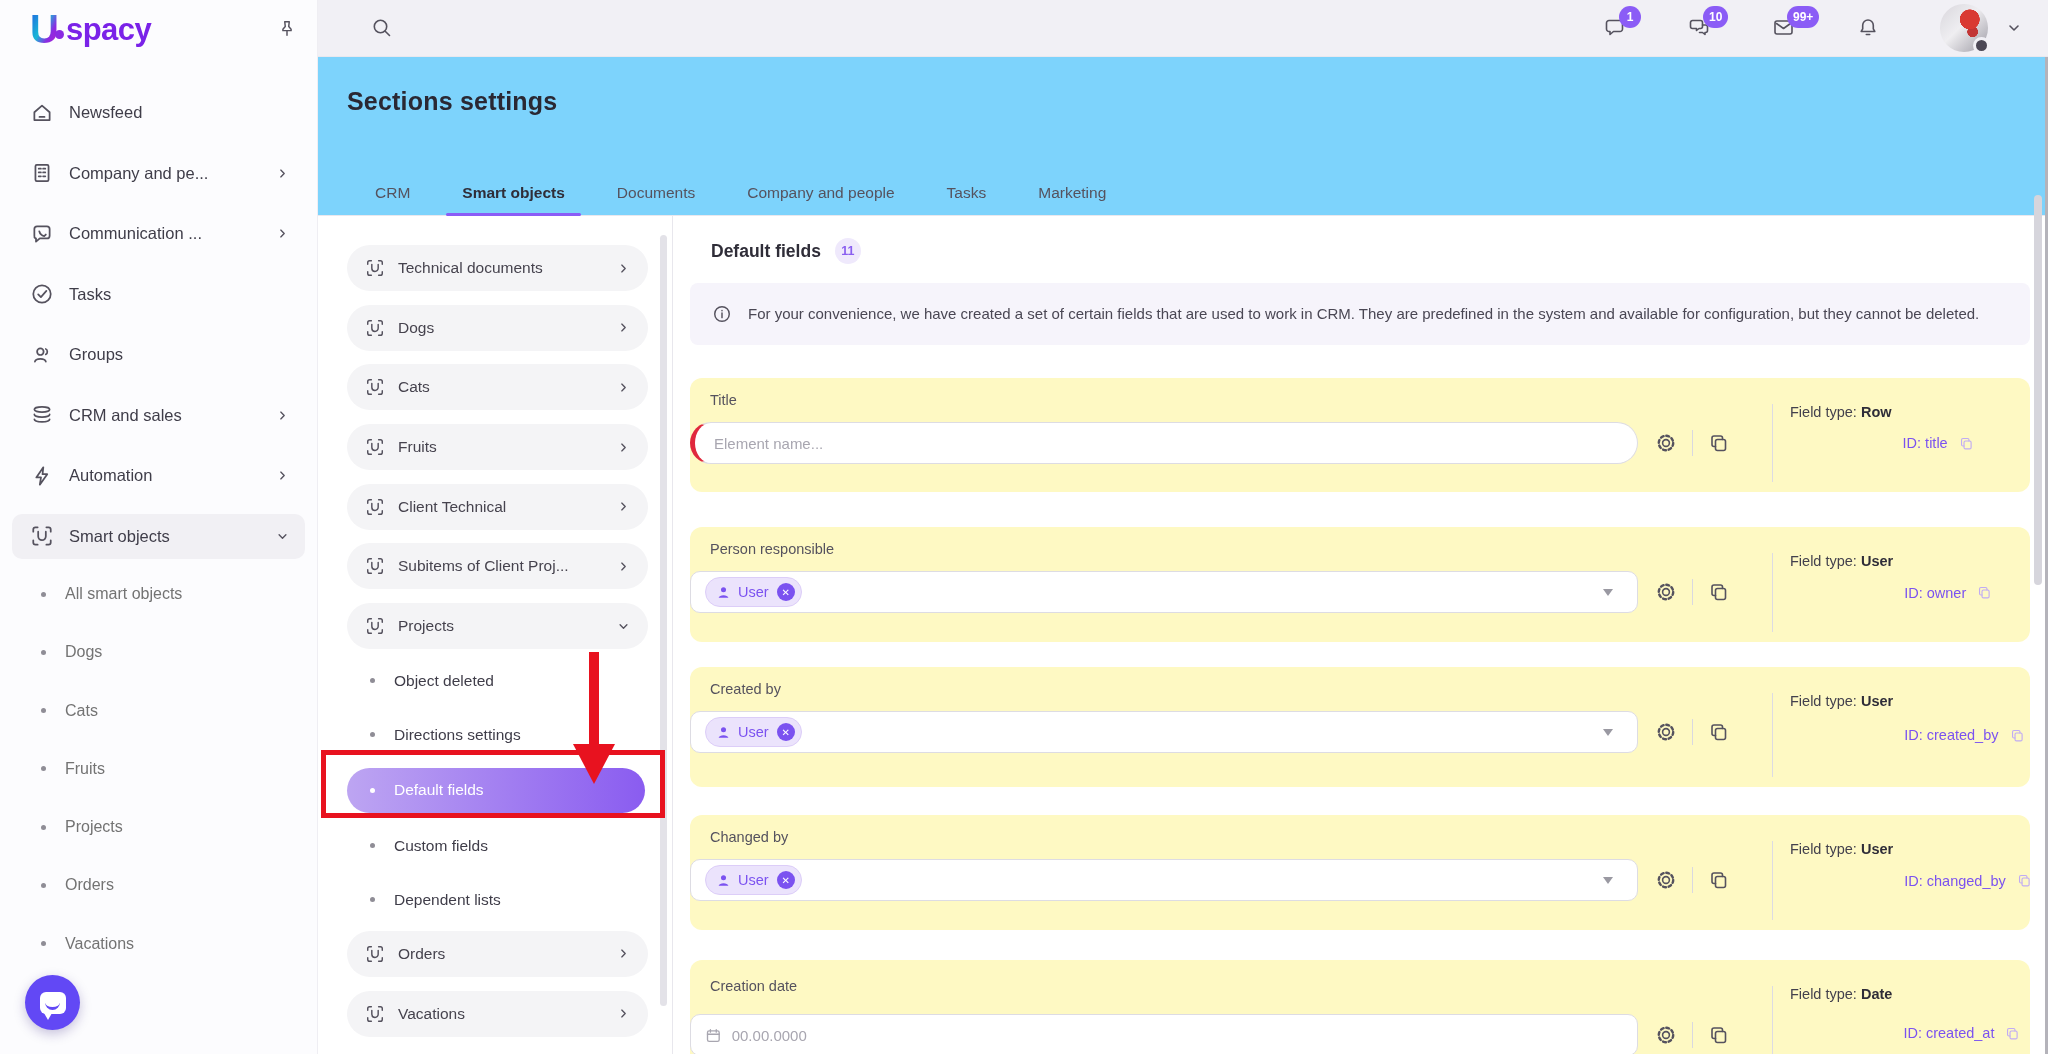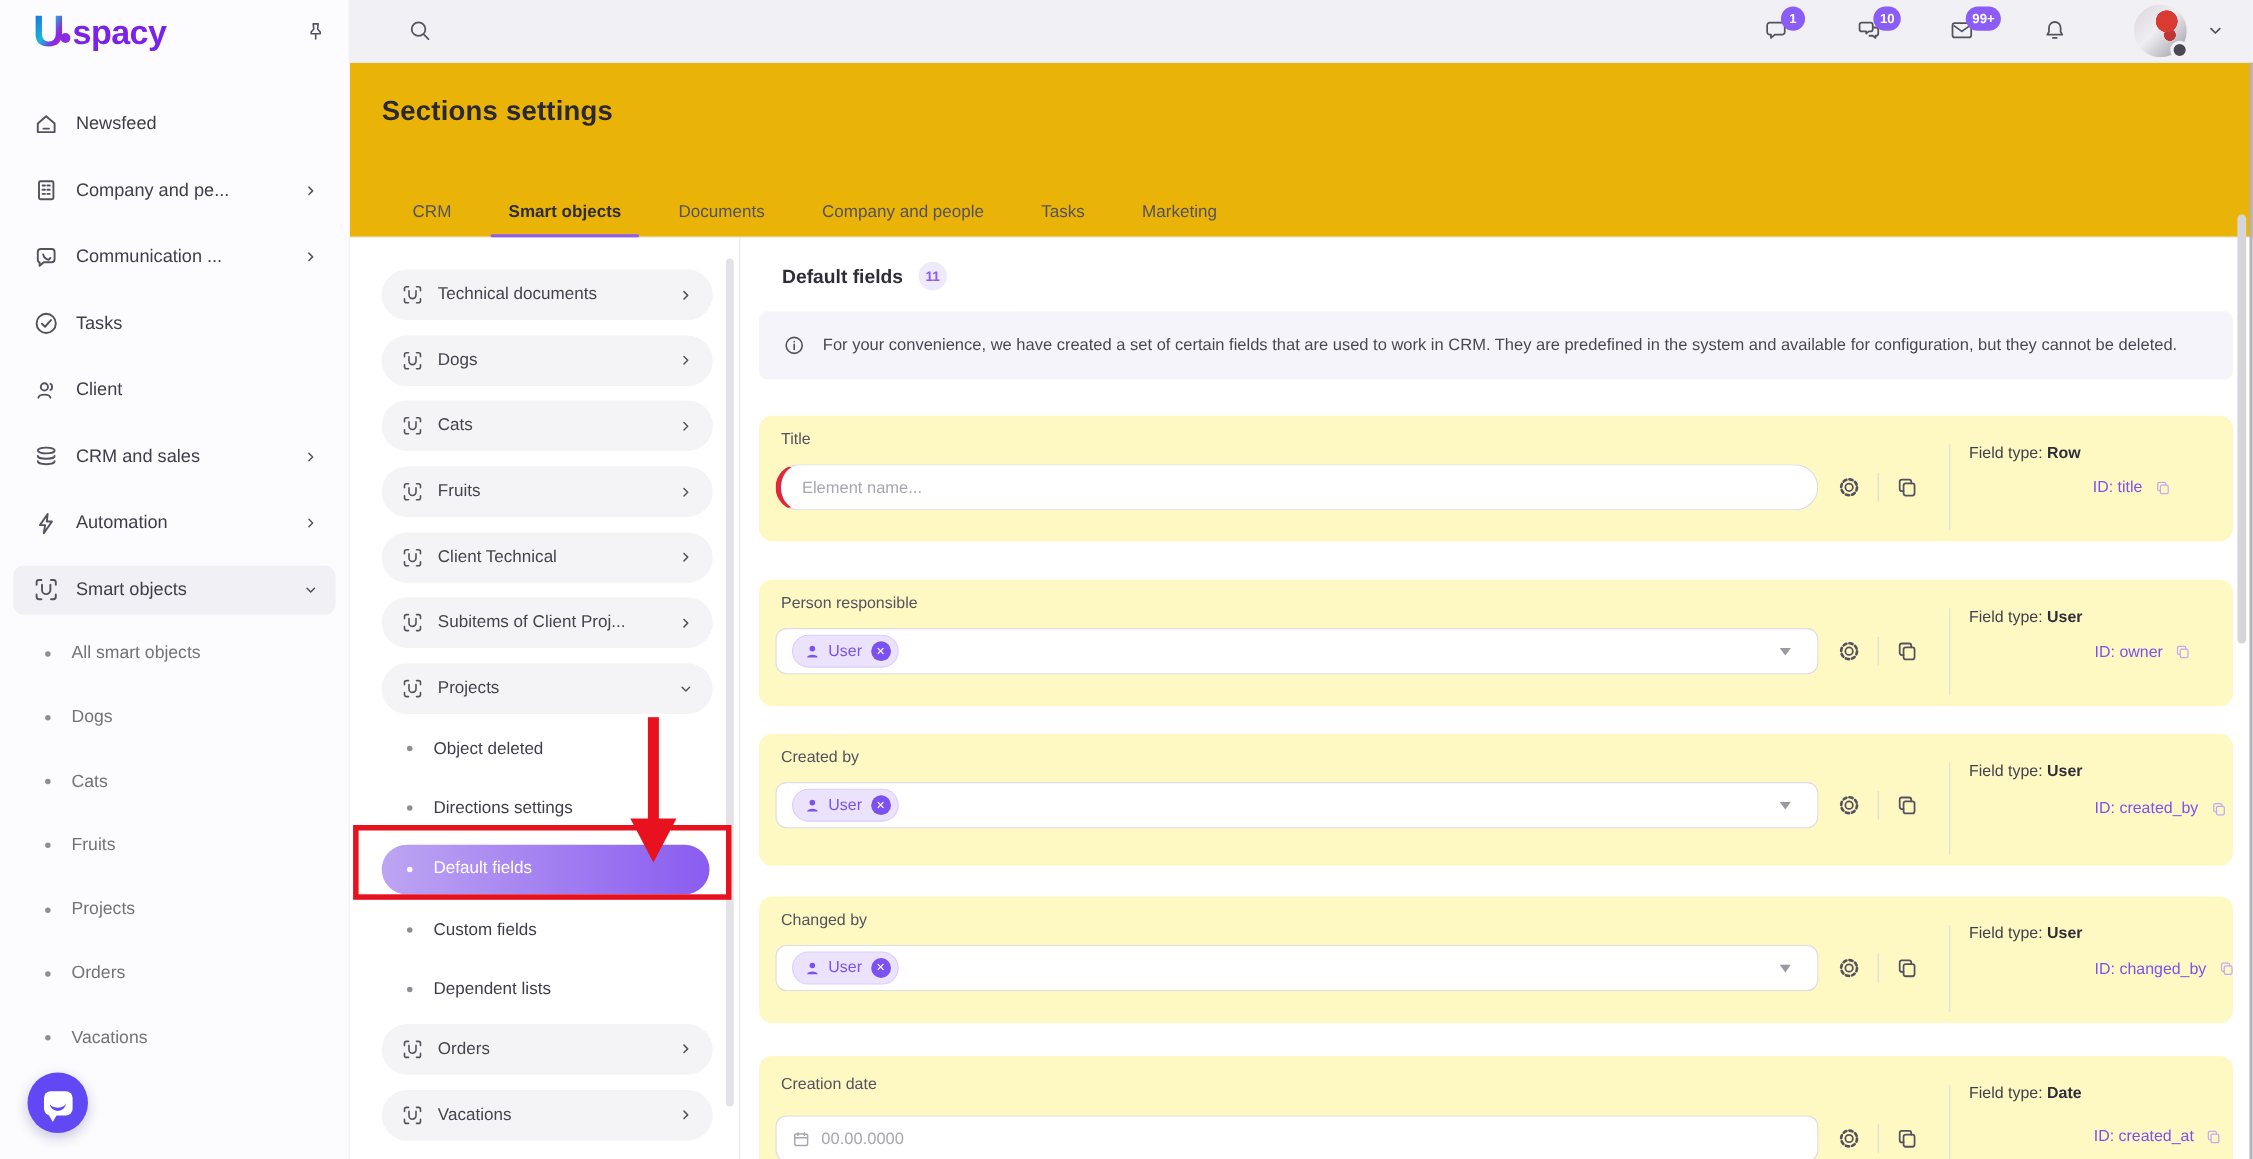--- a/index.html
+++ b/index.html
@@ -57,21 +57,21 @@
       radial-gradient(circle at 62% 32%, #d93a33 0 22%, transparent 23%),
       radial-gradient(circle at 68% 58%, #c23535 0 12%, transparent 13%),
       linear-gradient(135deg,#d8d6dc 0%,#efeef1 45%,#9c9aa3 100%);
     cursor:pointer; }
   .status-dot { position:absolute; right:-2px; bottom:-2px; width:17px; height:17px;
     border-radius:50%; background:#4b4754; border:3px solid #f1f0f5; }
   .tb-chev { cursor:pointer; }
 
   
   .content-header { position:absolute; left:318px; top:57px; width:1730px; height:159px;
-    background:#eab308; border-bottom:1px solid #e9e8ee; }
+    background:#7dd3fc; border-bottom:1px solid #e9e8ee; }
   .page-title { position:absolute; left:29px; top:30px; font-size:25px; font-weight:bold;
     color:#2a2833; letter-spacing:.2px; }
   .tabs { position:absolute; left:57px; bottom:0; display:flex; gap:52px; height:44px; }
   .tab { position:relative; display:flex; align-items:center; font-size:15.5px;
     color:#55525e; cursor:pointer; white-space:nowrap; }
   .tab.active { color:#2f2d38; font-weight:bold; }
   .tab.active::after { content:""; position:absolute; left:-16px; right:-16px; bottom:-1px;
     height:3px; border-radius:2px; background:#8b5cf6; }
 
   
@@ -103,21 +103,21 @@
     background:#efe9fc; color:#8a5ff0; font-size:12.5px; font-weight:bold;
     display:flex; align-items:center; justify-content:center; }
   .info-box { position:absolute; left:16px; top:67px; width:1340px; height:62px;
     background:#f6f4fb; border-radius:8px; display:flex; align-items:center;
     padding:0 40px 0 22px; }
   .info-box .txt { margin-left:16px; font-size:15px; line-height:1.35; color:#4a4754; }
 
   .fieldcard { position:absolute; left:16px; width:1340px; background:#fef9c3;
     border-radius:12px; }
   .f-label { position:absolute; left:20px; top:14px; font-size:14.5px; color:#55525e; }
-  .control-row { position:absolute; left:15px; top:44px; display:flex; align-items:center; }
+  .control-row { position:absolute; left:0; top:44px; display:flex; align-items:center; }
   .ctl { width:948px; height:42px; background:#fff; border:1.5px solid #dddce3;
     position:relative; display:flex; align-items:center; }
   .ctl.text { border-radius:21px; border-left:5px solid #e0283c; }
   .ctl.select { border-radius:10px; padding-left:14px; cursor:pointer; }
   .ctl.date { border-radius:10px; padding-left:14px; }
   .ctl input { border:none; outline:none; background:transparent; width:100%; height:100%;
     font-family:"Liberation Sans",sans-serif; font-size:15px; color:#3f3d49; padding-left:19px; }
   .ctl input::placeholder { color:#a8a6b0; }
   .ctl.date input { padding-left:10px; }
   .chip { display:flex; align-items:center; height:30px; border-radius:15px;
@@ -206,21 +206,21 @@
             <path d="M7.5 11.3 10 13.8l5-5.6"></path>
           </svg>
         <span class="lbl">Tasks</span>
       </div>
       <div class="nav-row">
         <svg class="ico" viewBox="0 0 22 22">
           <circle cx="9.5" cy="8" r="3"></circle>
             <path d="M4.5 17c.6-3.4 9.4-3.4 10 0"></path>
             <path d="M14.5 5.5c1.8.4 1.8 4.6 0 5"></path>
           </svg>
-        <span class="lbl">Client</span>
+        <span class="lbl">Groups</span>
       </div>
       <div class="nav-row">
         <svg class="ico" viewBox="0 0 22 22">
           <ellipse cx="11" cy="6" rx="7" ry="2.4"></ellipse>
             <path d="M4 10.5c0 1.3 3.1 2.4 7 2.4s7-1.1 7-2.4M4 15c0 1.3 3.1 2.4 7 2.4s7-1.1 7-2.4"></path>
           </svg>
         <span class="lbl">CRM and sales</span>
         <svg class="ico tiny chev" viewBox="0 0 20 20">
             <path d="M8 6l4 4-4 4"></path>
           </svg>

